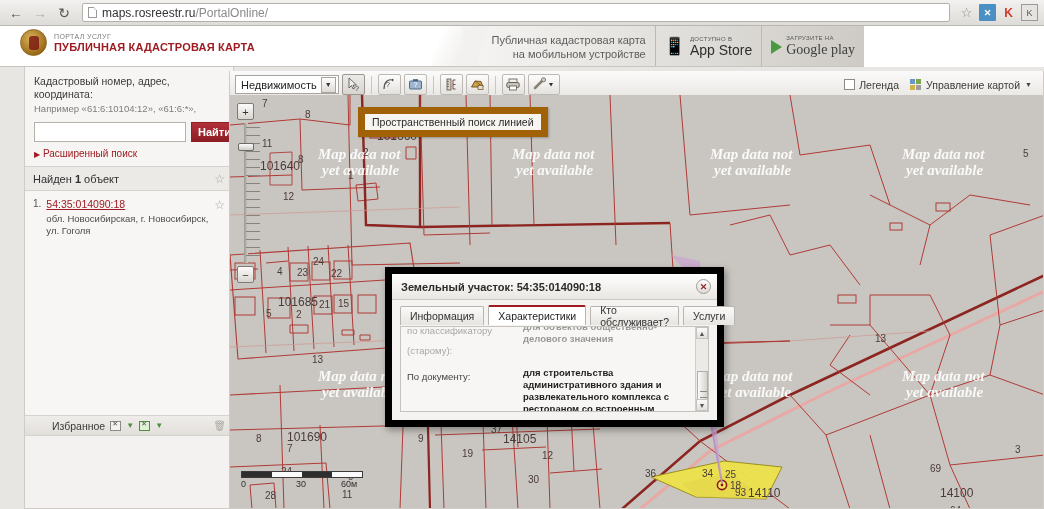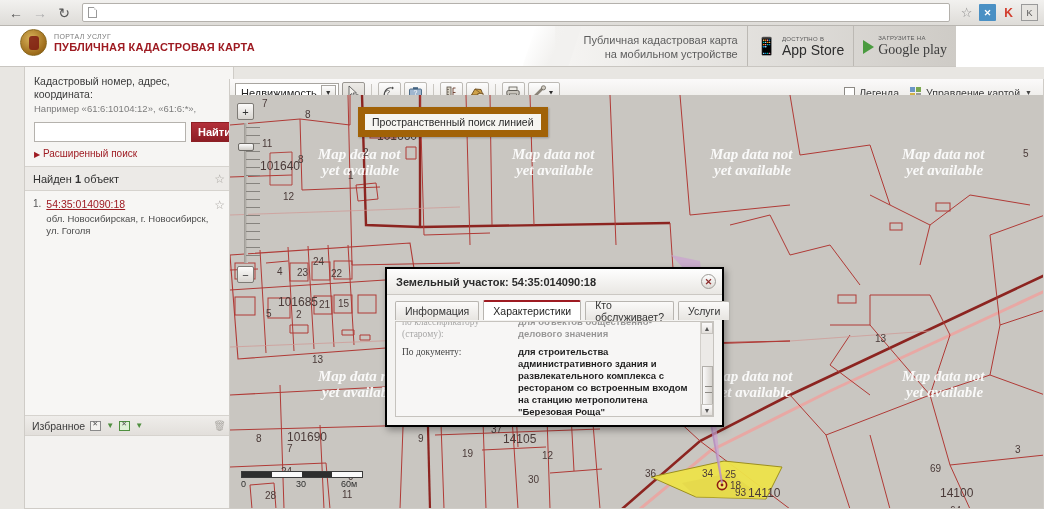--- a/index.html
+++ b/index.html
@@ -27,21 +27,21 @@
   #urlbar .page-icon:after{ content:""; position:absolute; right:-1px; top:-1px; border-left:3px solid #d9d9d9; border-top:3px solid #fff; }
   #url-text { font-size:12px; color:#333; white-space:nowrap; }
   #url-text .dimpath { color:#8a8a8a; }
   .ext-icon { width:17px; height:17px; display:flex; align-items:center; justify-content:center; font-size:11px; }
   .star-icon { color:#8b8b8b; font-size:13px; }
   .xicon { background:#4a90c4; color:#fff; font-weight:bold; font-size:9px; border-radius:1px; }
   .kicon { color:#d23b2b; font-weight:bold; font-size:12px; }
   .kbox { border:1px solid #9a9a9a; background:#e6e4e0; color:#555; font-size:9px; }
 
   
-  #site-header { position:relative; height:41px; width:956px; background:#fff;
+  #site-header { position:relative; height:41px; width:864px; background:#fff;
                  border-bottom:1px solid #c9c6c1; overflow:hidden; }
   #brand { position:absolute; left:20px; top:3px; display:flex; align-items:center; gap:7px; }
   #emblem { width:27px; height:27px; border-radius:50%;
             background:radial-gradient(circle at 40% 35%, #d9b45a, #9d6b1a 70%, #6d4510);
             border:1px solid #8a6a20; position:relative; }
   #emblem:after{ content:""; position:absolute; left:8px; top:6px; width:10px; height:14px;
                  background:#7e1b12; border-radius:3px; opacity:.85; }
   .brand-small { font-size:7px; color:#7c7c7c; letter-spacing:.4px; text-transform:uppercase; line-height:9px;}
   .brand-big { font-size:11px; font-weight:bold; color:#9e1b22; letter-spacing:.2px; line-height:13px;}
   #header-right { position:absolute; right:0; top:0; height:41px; display:flex; align-items:center;
@@ -84,30 +84,30 @@
   #result-list { height:225px; background:#f7f6f4; border-bottom:1px solid #d6d3ce; overflow:hidden; }
   .result-item { display:flex; padding:7px 8px 0 8px; gap:5px; }
   .result-idx { font-size:10px; color:#555; }
   .result-main { flex:1; }
   .result-code { font-size:10.5px; color:#9e1b22; text-decoration:underline; cursor:pointer; }
   .result-addr { font-size:9.5px; color:#4a4a4a; line-height:12px; margin-top:3px; }
 
   #fav-head { height:20px; display:flex; align-items:center; justify-content:space-between;
               padding:0 7px; background:linear-gradient(#efedea,#e2dfdb); border-bottom:1px solid #d6d3ce; }
   #fav-head .left { display:flex; align-items:center; gap:5px; }
-  #fav-title { font-size:10.5px; color:#3b3b3b; }
+  #fav-title { font-size:10.5px; color:#3b3b3b;margin-left:20px; }
   .mini-ic { width:11px; height:10px; border:1px solid #8a8a8a; background:#f3f2ef; position:relative; }
   .mini-ic.green { border-color:#4f8f3f; background:#dff0d6; }
   .mini-ic:after{ content:"✕"; position:absolute; left:1px; top:-2px; font-size:7px; color:#555; }
   .arr { font-size:8px; color:#4f8f3f; }
   .trash { font-size:10px; color:#a9a6a1; cursor:pointer; }
   #fav-body { height:auto; background:#fbfaf9; }
 
   
-  #map-toolbar { position:absolute; left:229px; top:12px; width:815px; height:28px;
+  #map-toolbar { position:absolute; left:229px; top:4px; width:815px; height:28px;
                  background:linear-gradient(#fbfafa,#e9e7e3); border:1px solid #cfccc7;
                  border-top:none; display:flex; align-items:center; padding:0 5px; gap:3px; }
   #layer-select { display:flex; align-items:center; height:19px; border:1px solid #a8a5a0;
                   background:#fff; font-size:11px; padding:0 2px 0 5px; cursor:pointer; gap:4px;}
   #layer-select .val { color:#222; }
   #layer-select .dd { width:15px; height:16px; border:1px solid #a8a5a0;
                       background:linear-gradient(#fdfdfd,#dedbd6);
                       display:flex; align-items:center; justify-content:center; font-size:7px; color:#333;}
   .tb-sep { width:1px; height:18px; background:#c9c6c1; margin:0 3px; }
   .tb-btn { width:23px; height:21px; border:1px solid #bdbab5; border-radius:2px;
@@ -159,38 +159,38 @@
   #scalebar { position:absolute; left:11px; bottom:18px; width:122px; }
   #scale-ruler { display:flex; height:7px; border:1px solid #3a3a3a; }
   #scale-ruler i { flex:1; }
   #scale-ruler i:nth-child(odd){ background:#2e2e2e; }
   #scale-ruler i:nth-child(even){ background:#fafafa; }
   #scale-nums { position:relative; height:12px; font-size:9px; color:#2e2e2e; }
   #scale-nums span { position:absolute; top:1px; }
 
   
   #dialog { position:absolute; left:385px; top:200px; width:339px; height:160px;
-            background:#f4f3f1; border:2px solid #000000; box-shadow:2px 3px 7px rgba(0,0,0,.35); }
+            background:#f4f3f1; border:7px solid #000000; box-shadow:2px 3px 7px rgba(0,0,0,.35); }
   #dlg-title { height:26px; background:linear-gradient(#fefefe,#e9e7e3);
                border-bottom:1px solid #cbc8c3; display:flex; align-items:center;
                padding:0 6px 0 9px; }
   #dlg-title .t { flex:1; font-size:11px; font-weight:bold; color:#2b2b2b; }
   #dlg-close { width:15px; height:15px; border-radius:50%; border:1px solid #9e9b96;
                background:linear-gradient(#fdfdfd,#dedbd6); display:flex; align-items:center;
                justify-content:center; font-size:9px; color:#8d2b2b; cursor:pointer; font-weight:bold; }
   #dlg-tabs { display:flex; align-items:flex-end; gap:4px; padding:5px 8px 0 8px; height:25px; }
   .dtab { height:19px; padding:0 9px; border:1px solid #b8b5b0; border-bottom:none;
           background:linear-gradient(#fbfaf9,#e7e5e1); font-size:10.5px; color:#333;
           display:flex; align-items:center; cursor:pointer; border-radius:2px 2px 0 0; }
   .dtab.active { background:#fff; border-top:2px solid #9e1b22; color:#1f1f1f; height:20px; }
   #dlg-body { position:absolute; left:8px; top:52px; right:8px; bottom:8px;
               background:#f7f6f5; border:1px solid #c6c3be; overflow:hidden; }
   #dlg-rows { position:absolute; left:0; top:-10px; right:14px; padding:4px 6px 0 6px; }
   .drow { display:flex; gap:8px; margin-bottom:6px; }
-  .dkey { width:108px; font-size:9.5px; color:#444; line-height:12px;font-family:Liberation Serif, serif; }
+  .dkey { width:108px; font-size:9.5px; color:#444; line-height:20px; }
   .dval { flex:1; font-size:9.5px; font-weight:bold; color:#1f1f1f; line-height:12px; }
   .drow.clipped .dkey, .drow.clipped .dval { opacity:.45; }
   #dlg-scroll { position:absolute; right:0; top:0; width:13px; bottom:0;
                 background:#eceae7; border-left:1px solid #d2cfca; }
   .sc-arrow { height:12px; display:flex; align-items:center; justify-content:center;
               font-size:7px; color:#555; background:linear-gradient(#fbfafa,#e2dfdb);
               border:1px solid #c6c3be; cursor:pointer; }
   #sc-thumb { position:absolute; left:1px; top:44px; width:11px; height:44px;
               background:linear-gradient(90deg,#fbfafa,#d6d3ce); border:1px solid #b2afaa; cursor:pointer; }
   #sc-thumb:after{ content:""; position:absolute; left:2px; top:19px; width:7px; height:5px;
@@ -202,20 +202,21 @@
 </style>
 </head>
 <body>
 
 <div id="browser-bar">
   <div class="navbtn">←</div>
   <div class="navbtn dim">→</div>
   <div class="navbtn">↻</div>
   <div id="urlbar">
     <span class="page-icon"></span>
+    <span id="url-text"><span>maps.rosreestr.ru</span><span class="dimpath">/PortalOnline/</span></span>
   </div>
   <div class="ext-icon star-icon">☆</div>
   <div class="ext-icon xicon">✕</div>
   <div class="ext-icon kicon">K</div>
   <div class="ext-icon kbox">K</div>
 </div>
 
 <div id="site-header">
   <div id="brand">
     <div id="emblem"></div>

